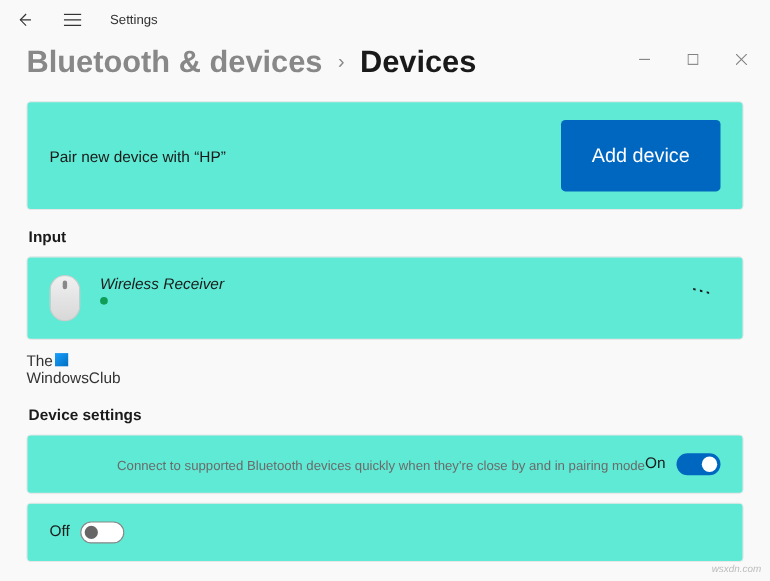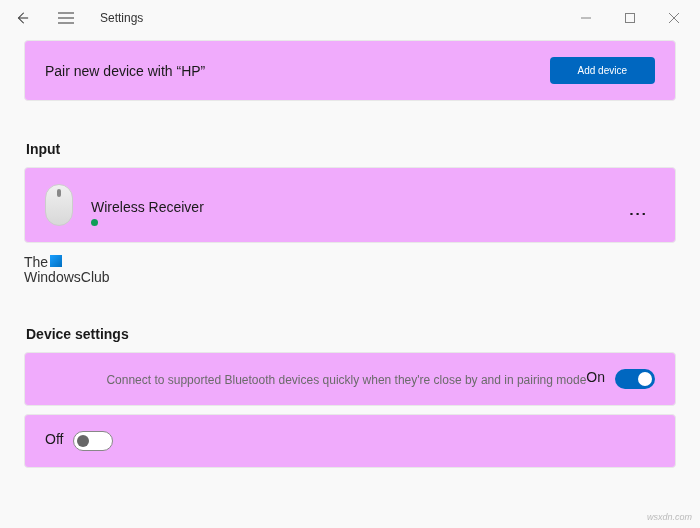--- a/index.html
+++ b/index.html
@@ -1,43 +1,43 @@
 <!DOCTYPE html>
 <html><head>
   <meta charset="utf-8">
   <style>
     * { box-sizing: border-box; margin: 0; padding: 0; font-family: "Segoe UI", -apple-system, sans-serif; }
     body { width: 700px; height: 528px; background: #f9f9f9; overflow: hidden; color: #1a1a1a; }
     
-    .titlebar { height: 36px; display: flex; align-items: flex-start; padding: 0 4px; }
+    .titlebar { height: 36px; display: flex; align-items: flex-start; padding: 0 4px; flex-direction: column; }
     .titlebar-left { display: flex; align-items: center; gap: 8px; }
     .back-btn { width: 36px; height: 36px; display: flex; align-items: center; justify-content: center; cursor: pointer; border-radius: 4px; }
     .hamburger { width: 36px; height: 36px; display: flex; align-items: center; justify-content: center; cursor: pointer; }
     .title-text { font-size: 12px; color: #323232; margin-left: 8px; }
     .win-controls { margin-left: auto; display: flex; }
     .win-btn { width: 44px; height: 36px; display: flex; align-items: center; justify-content: center; cursor: pointer; }
     .win-btn svg { opacity: 0.6; }
     
     .content { padding: 4px 24px 0 24px; }
     
     .breadcrumb { display: flex; align-items: center; gap: 14px; margin-bottom: 20px; }
     .crumb-parent { font-size: 28px; font-weight: 600; color: #888; }
     .crumb-sep { color: #888; font-size: 18px; }
     .crumb-current { font-size: 28px; font-weight: 600; color: #1a1a1a; }
     
-    .card { background: #f0abfc; border: 1px solid #e8e8e8; border-radius: 4px; padding: 16px 20px; display: flex; align-items: center; margin-bottom: 8px; }
+    .card { background: #5eead4; border: 1px solid #e8e8e8; border-radius: 4px; padding: 16px 20px; display: flex; align-items: center; margin-bottom: 8px; }
     .card-text { flex: 1; }
     .card-title { font-size: 14px; color: #1a1a1a; }
     .card-desc { font-size: 12px; color: #6b6b6b; margin-top: 2px; line-height: 1.4; text-align: right; }
     
-    .btn-primary { background: #0067c0; color: #fff; border: none; padding: 8px 28px; border-radius: 4px; font-size: 10px; cursor: pointer; }
+    .btn-primary { background: #0067c0; color: #fff; border: none; padding: 22px 28px; border-radius: 4px; font-size: 18px; cursor: pointer; }
     
-    .section-label { font-size: 14px; font-weight: 600; margin: 40px 0 10px 2px; color: #1a1a1a; }
+    .section-label { font-size: 14px; font-weight: 600; margin: 16px 0 10px 2px; color: #1a1a1a; }
     
-    .device-row { display: flex; align-items: flex-end; }
+    .device-row { display: flex; align-items: flex-start; font-style: italic; }
     .device-icon-box { width: 28px; height: 42px; background: linear-gradient(#f0f0f0, #d8d8d8); border-radius: 14px; position: relative; margin-right: 18px; border: 1px solid #ccc; }
     .device-icon-box::after { content: ""; position: absolute; width: 4px; height: 8px; background: #888; top: 4px; left: 50%; transform: translateX(-50%); border-radius: 2px; }
     .device-name { font-size: 14px; }
     .device-status { width: 7px; height: 7px; background: #0f9d58; border-radius: 50%; margin-top: 4px; }
     .more-dots { margin-left: auto; padding: 4px 8px; cursor: pointer; font-size: 18px; line-height: 1; letter-spacing: -1px; writing-mode: vertical-rl; }
     
     .watermark { margin: 12px 0 4px 0; position: relative; }
     .watermark-text { font-size: 14px; color: #333; display: inline-block; line-height: 1.1; }
     .watermark-sq { display: inline-block; width: 12px; height: 12px; background: linear-gradient(135deg, #1a9fff, #006fc0); vertical-align: top; margin-left: 2px; }
     
@@ -82,20 +82,25 @@
     </div>
     <div class="win-btn">
       <svg width="10" height="10">
           <path d="M0 0 L10 10 M10 0 L0 10" stroke="#333" stroke-width="1"></path>
         </svg>
     </div>
   </div>
 </div>
 
 <div class="content">
+  <div class="breadcrumb">
+    <span class="crumb-parent">Bluetooth &amp; devices</span>
+    <span class="crumb-sep">›</span>
+    <span class="crumb-current">Devices</span>
+  </div>
 
   <div class="card">
     <div class="card-text">
       <div class="card-title">Pair new device with “HP”</div>
     </div>
     <button class="btn-primary">Add device</button>
   </div>
 
   <div class="section-label">Input</div>
 

